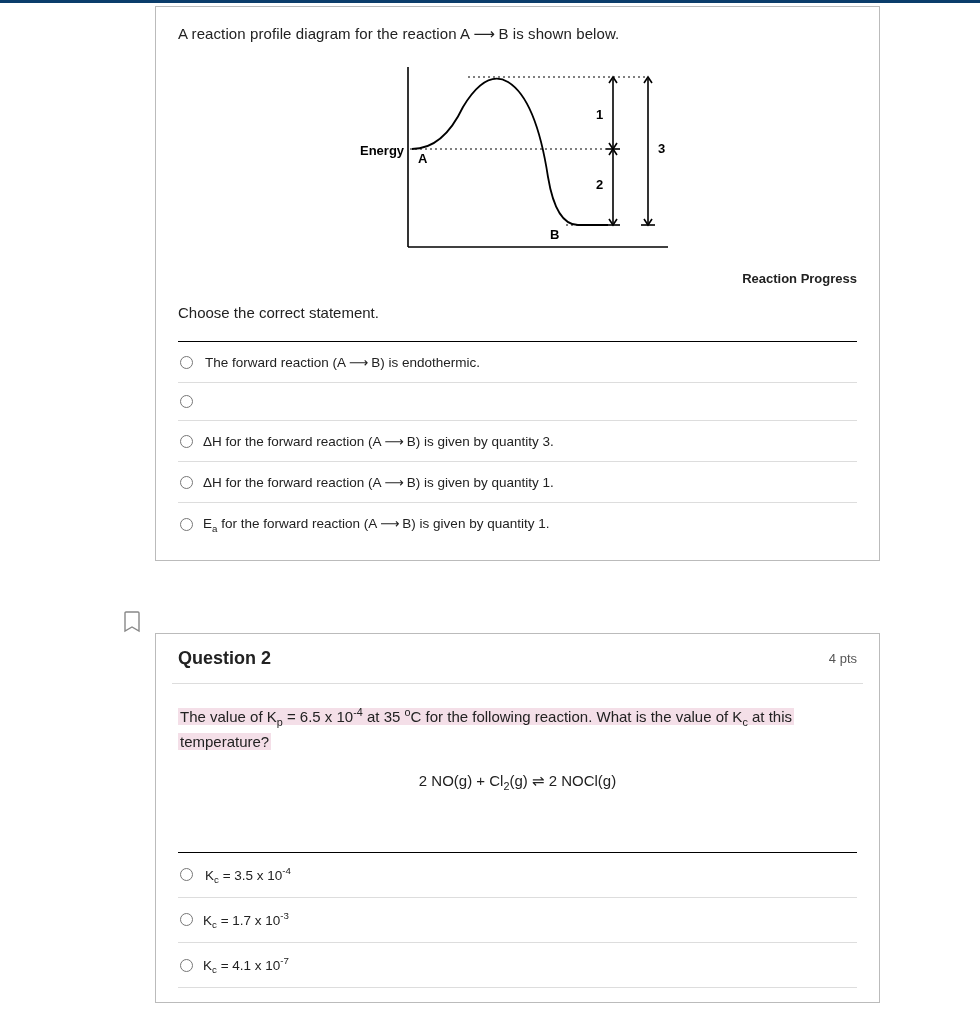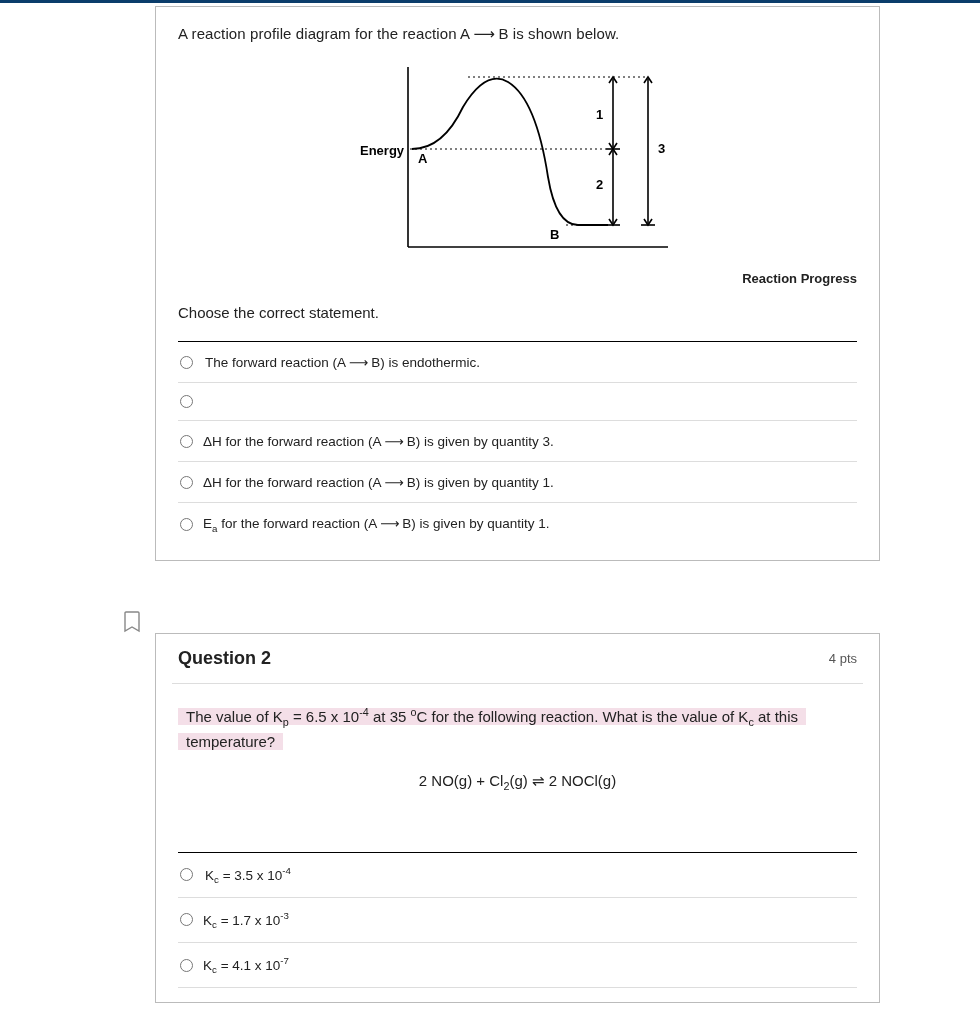--- a/index.html
+++ b/index.html
@@ -75,21 +75,21 @@
     padding: 0 6px 14px 6px;
     border-bottom: 1px solid #ddd;
   }
   .q-title { font-size: 18px; font-weight: 700; }
   .q-pts { font-size: 13px; color: #555; }
   .q-body {
     font-size: 15px;
     line-height: 1.55;
     margin-bottom: 18px;
   }
-  .hi { background: #f4dfe8; padding: 0 8px; margin-top: 44px; }
+  .hi { background: #f4dfe8; padding: 0 2px; margin-top: 44px; }
   .eq {
     text-align: center;
     font-size: 15px;
     margin: 10px 0 60px 0;
   }
   sub { font-size: .72em; vertical-align: sub; }
   sup { font-size: .72em; vertical-align: super; }
   .side-icon {
     float: left;
     margin: 10px 0 0 124px;

